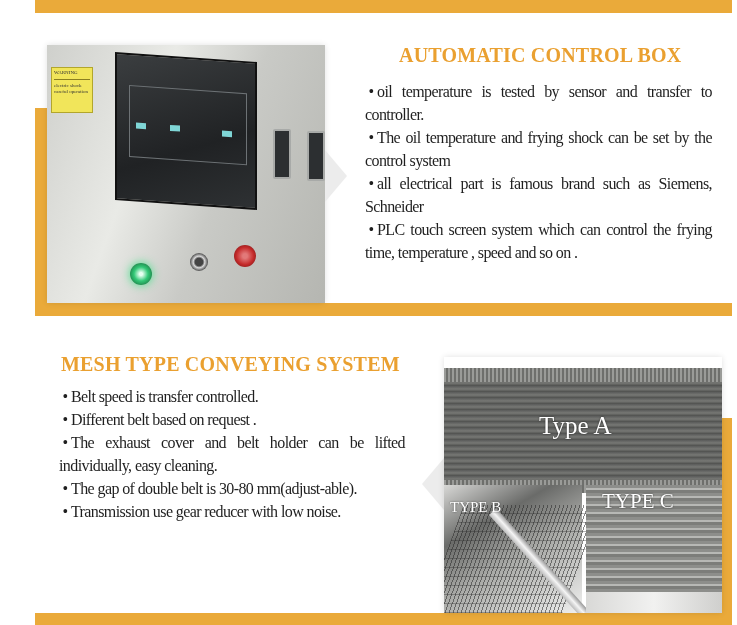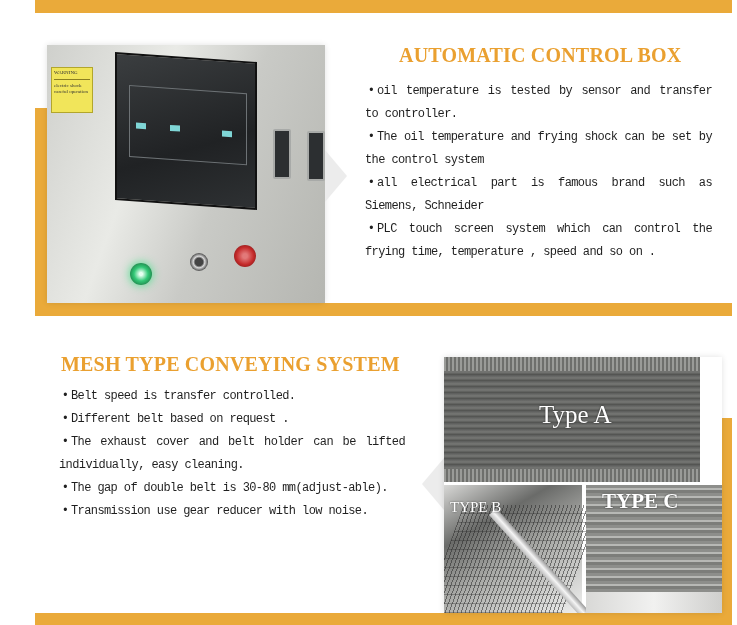--- a/index.html
+++ b/index.html
@@ -1,41 +1,41 @@
 <!DOCTYPE html>
 <html><head>
 <meta charset="utf-8">
 <style>
   * { box-sizing: border-box; margin: 0; padding: 0; }
   body { width: 737px; height: 625px; background: #ffffff; position: relative; overflow: hidden; font-family: "Liberation Sans", "DejaVu Sans", sans-serif; }
   .bar { position: absolute; background: #eaaa3a; }
   .photo { position: absolute; overflow: hidden; box-shadow: 0 0 6px rgba(0,0,0,0.12); }
   .pointer { position: absolute; width: 0; height: 0; }
   .title { position: absolute; color: #eaa030; font-weight: bold; font-size: 20px; letter-spacing: 0.2px; white-space: nowrap; font-family: Liberation Serif, serif; }
-  .text { position: absolute; color: #1f1f1f; font-size: 12px; line-height: 23px; text-align: justify; font-family: Liberation Mono, monospace; letter-spacing: -0.6px; }
+  .text { position: absolute; color: #1f1f1f; font-size: 16px; line-height: 23px; text-align: justify; font-family: Liberation Serif, serif; letter-spacing: -0.6px; }
   .text p { margin: 0; }
   .text p .bullet { display: inline-block; width: 12px; text-align: center; }
   
   .cb-bg { position: absolute; inset: 0; background: linear-gradient(110deg, #cfd0cc 0%, #e9eae6 35%, #c9cac6 60%, #b5b6b1 100%); }
   .cb-warning { position: absolute; left: 4px; top: 22px; width: 42px; height: 46px; background: #f1e55a; border: 1px solid #b2a62c; font-family: "Liberation Serif", serif; font-size: 5px; line-height: 6px; padding: 2px; color: #333; }
   .cb-warning .w1 { border-bottom: 1px solid #8a7f20; padding-bottom: 3px; margin-bottom: 3px; font-size: 5px; }
   .cb-screen { position: absolute; left: 68px; top: 12px; width: 142px; height: 148px; background: linear-gradient(160deg, #3b3e40, #202224 60%, #2e3133); border: 2px solid #111; transform: skewY(4deg); }
   .cb-screen .ui { position: absolute; left: 12px; top: 30px; width: 118px; height: 72px; border: 1px solid #6d7275; }
   .cb-screen .tag { position: absolute; width: 10px; height: 6px; background: #7fd6d6; }
   .cb-panel { position: absolute; width: 18px; height: 50px; background: #2c2f31; border: 2px solid #a8aaa8; border-radius: 2px; }
   .cb-light { position: absolute; left: 83px; top: 218px; width: 22px; height: 22px; border-radius: 50%; background: radial-gradient(circle, #e6fff0 10%, #33c877 45%, #1c7f46 80%); box-shadow: 0 0 10px #45e08a; }
   .cb-knob { position: absolute; left: 143px; top: 208px; width: 18px; height: 18px; border-radius: 50%; background: radial-gradient(circle, #444 30%, #d7d7d7 45%, #333 75%); }
   .cb-stop { position: absolute; left: 187px; top: 200px; width: 22px; height: 22px; border-radius: 50%; background: radial-gradient(circle, #e27979 15%, #c52b2b 55%, #7a1616 90%); }
   
-  .belt-a { position: absolute; left: 0; top: 0; width: 256px; height: 125px; background: repeating-linear-gradient(180deg, #5a5b5a 0px, #777875 3px, #4d4e4c 6px), #5d5e5c; text-decoration: underline; }
+  .belt-a { position: absolute; left: 0; top: 11px; width: 278px; height: 125px; background: repeating-linear-gradient(180deg, #5a5b5a 0px, #777875 3px, #4d4e4c 6px), #5d5e5c; text-decoration: underline; }
   .belt-a .band { position: absolute; left: 0; right: 0; background: repeating-linear-gradient(90deg, #9a9b98 0 2px, #6e6f6c 2px 4px); }
   .belt-b { position: absolute; left: 0; top: 128px; width: 138px; height: 128px; background: linear-gradient(150deg, #d8d8d6 0%, #6a6b69 30%, #a8a9a6 55%, #f0f0ef 100%); }
   .belt-b .mesh { position: absolute; inset: 20px 0 0 0; background: repeating-linear-gradient(90deg, rgba(40,40,40,0.55) 0 1px, transparent 1px 4px), repeating-linear-gradient(0deg, rgba(40,40,40,0.35) 0 1px, transparent 1px 9px); transform: skewX(-20deg); }
   .belt-b .rail { position: absolute; left: 45px; top: 30px; width: 10px; height: 140px; background: linear-gradient(90deg, #bbb, #f5f5f5, #999); transform: rotate(-42deg); transform-origin: top left; }
-  .belt-c { position: absolute; left: 142px; top: 128px; width: 136px; height: 129px; background: repeating-linear-gradient(180deg, #8d8e8b 0 3px, #b7b8b5 3px 5px, #7c7d7a 5px 8px); font-weight: bold; }
+  .belt-c { position: absolute; left: 142px; top: 128px; width: 136px; height: 129px; background: repeating-linear-gradient(180deg, #8d8e8b 0 3px, #b7b8b5 3px 5px, #7c7d7a 5px 8px); }
   .belt-c .floor { position: absolute; left: 0; right: 0; bottom: 0; height: 22px; background: linear-gradient(90deg, #d9d9d7, #f1f1f0, #cfcfcd); }
   .belt-label { position: absolute; font-family: "Liberation Serif", "DejaVu Serif", serif; color: #ffffff; text-shadow: 0 0 2px rgba(0,0,0,0.6); white-space: nowrap; }
 </style>
 </head>
 <body>
 
 <div class="bar" style="left:35px; top:0; width:697px; height:13px;"></div>
 
 <section>
   <div class="bar" style="left:35px; top:108px; width:12px; height:208px;"></div>

